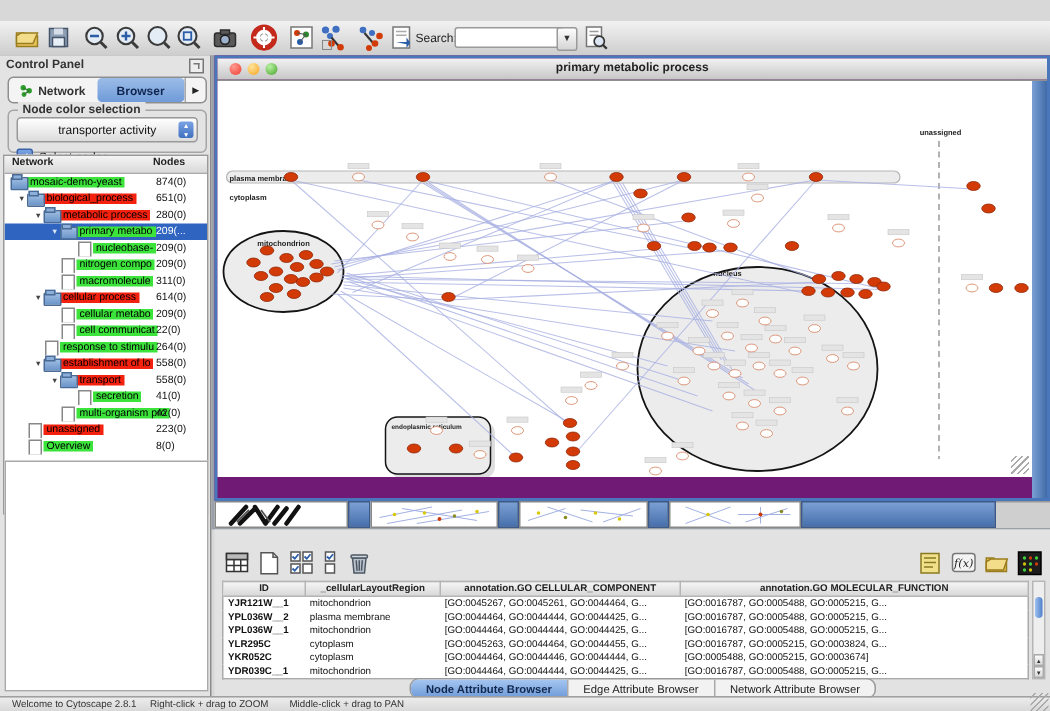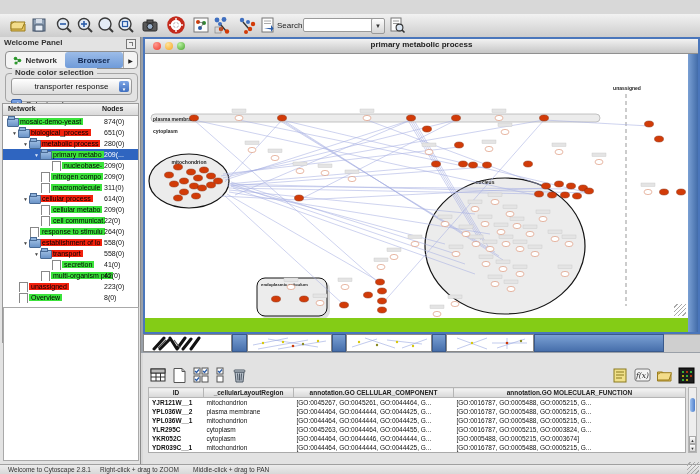--- a/index.html
+++ b/index.html
@@ -58,21 +58,21 @@
   .hl-red{background:#f3210d;}
   .t-nodes{position:absolute;left:101px;top:1.5px;font-size:7px;color:#111;white-space:nowrap;}
   .tree-row.selected .t-nodes{color:#fff;}
   .fold{position:absolute;left:0;top:1px;width:10px;height:7px;background:linear-gradient(#9dbde2,#6b94c8);
     border:1px solid #4a6b96;border-radius:1px;}
   .fold:before{content:"";position:absolute;left:0;top:-3px;width:5px;height:2px;background:#8cb0da;border:1px solid #4a6b96;}
   .file{position:absolute;left:1px;top:0;width:7px;height:9px;background:#fff;border:1px solid #888;}
   #birdseye{left:3px;top:270px;width:134px;height:152px;background:#fff;border:1px solid #a9a9a9;}
   
   #desktop{left:141px;top:37px;width:559px;height:316px;background:#9aa0a8;}
-  #net-frame{left:2px;top:0;width:557px;height:297px;border:2px solid #4a76bb;box-sizing:border-box;background:#84cc16;}
+  #net-frame{left:2px;top:0;width:557px;height:297px;border:2px solid #4a76bb;box-sizing:border-box;background:#701a75;}
   #net-titlebar{left:0;top:0;right:0;height:14px;background:linear-gradient(#f2f2f2,#c6c6c6);
     border-bottom:1px solid #909090;}
   #net-title{left:0;top:1px;width:100%;text-align:center;font-size:8px;font-weight:bold;color:#222;}
   #net-canvas{left:0;top:15px;width:543px;height:264px;background:#fff;overflow:hidden;}
   #net-scroll{right:0;top:15px;width:10px;bottom:0;background:linear-gradient(90deg,#7aa0d4,#416ba8);}
   .grip{position:absolute;width:12px;height:12px;}
   .grip:before{content:"";position:absolute;right:0;bottom:0;width:12px;height:12px;
     background:repeating-linear-gradient(135deg,transparent 0 2px,#aaa 2px 3px);}
   
   .frag{top:297px;height:18px;position:absolute;border-top:1px solid #777;box-sizing:border-box;}
@@ -198,21 +198,21 @@
       <svg width="18" height="18">
           <rect x="3" y="2" width="10" height="13" fill="#fdfdfd" stroke="#777"></rect>
           <line x1="5" y1="5" x2="11" y2="5" stroke="#999"></line>
           <line x1="5" y1="7.5" x2="11" y2="7.5" stroke="#999"></line>
           <circle cx="11.5" cy="11.5" r="3.4" fill="#dbe6f2" stroke="#333" stroke-width="1.1"></circle>
           <line x1="14" y1="14" x2="16.5" y2="16.5" stroke="#333" stroke-width="1.6"></line>
         </svg></span>
   </div>
 
   <div class="abs" id="control-panel">
-    <div class="abs panel-head" style="left:4px;top:1px">Welcome Panel</div>
+    <div class="abs panel-head" style="left:4px;top:1px">Control Panel</div>
     <div class="abs float-icon" style="left:126px;top:2px"></div>
 
     <div class="abs" id="cp-tabs">
       <div class="cp-tab">
         <svg width="9" height="9">
             <circle cx="2.5" cy="2.5" r="1.8" fill="#2d9e2d"></circle>
             <circle cx="6.5" cy="4.5" r="1.8" fill="#2d9e2d"></circle>
             <circle cx="3" cy="7" r="1.6" fill="#2d9e2d"></circle>
             <line x1="2.5" y1="2.5" x2="6.5" y2="4.5" stroke="#2d7a2d" stroke-width="0.8"></line>
             <line x1="6.5" y1="4.5" x2="3" y2="7" stroke="#2d7a2d" stroke-width="0.8"></line>
@@ -221,21 +221,21 @@
       </div>
       <div class="cp-tab active">
         <span>Browser</span>
       </div>
       <div id="cp-tab-arrow">▶</div>
     </div>
 
     <div class="abs" id="ncs-group"></div>
     <div class="abs" id="ncs-legend">Node color selection</div>
     <div class="abs" id="ncs-select">
-      <span>transporter response</span>
+      <span>transporter activity</span>
       <div class="abs" id="ncs-stepper">▲<br>▼</div>
     </div>
     <div class="abs" id="select-nodes-row">
       <div id="select-nodes-box">✓</div>
       <span id="select-nodes-label">Select nodes</span>
     </div>
 
     <div class="abs" id="tree-wrap">
       <div id="tree-header">
         <span class="c1">Network</span>
@@ -769,20 +769,25 @@
           </tr>
         </tbody>
     </table>
 
     <div class="abs" id="dp-scroll">
       <div class="abs" id="dp-thumb"></div>
       <div class="abs dp-arrow" style="top:48px">▲</div>
       <div class="abs dp-arrow" style="top:56px">▼</div>
     </div>
 
+    <div class="abs" id="browser-tabs">
+        <div class="btab active">Node Attribute Browser</div>
+        <div class="btab">Edge Attribute Browser</div>
+        <div class="btab">Network Attribute Browser</div>
+      </div>
   </div>
 
   <div class="abs" id="status-bar">
     <span class="status-txt" style="left:8px">Welcome to Cytoscape 2.8.1</span>
     <span class="status-txt" style="left:100px">Right-click + drag to ZOOM</span>
     <span class="status-txt" style="left:193px">Middle-click + drag to PAN</span>
     <div class="grip" style="right:1px;bottom:1px;width:8px;height:8px"></div>
   </div>
 
 </div>

